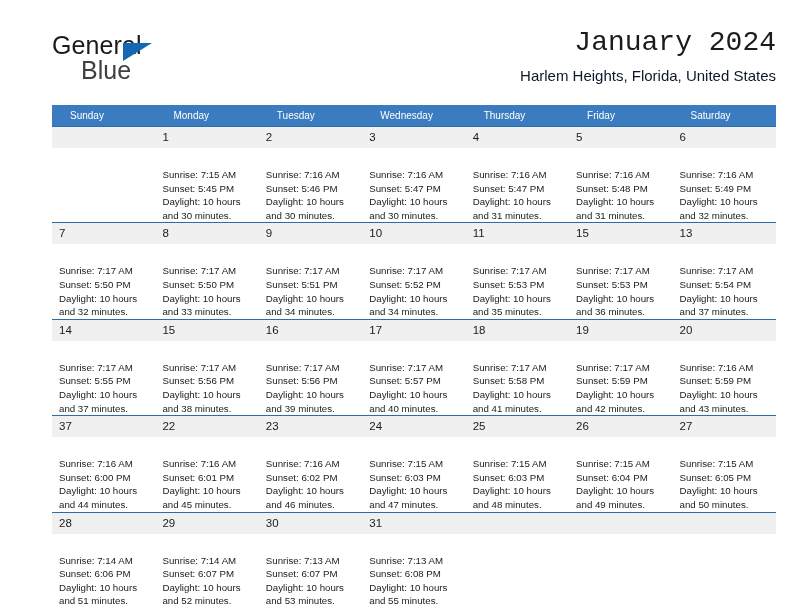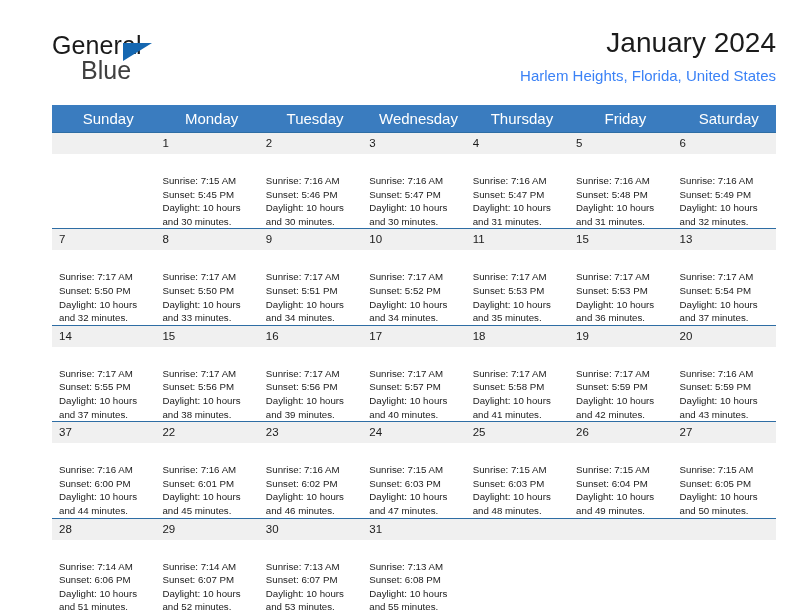--- a/index.html
+++ b/index.html
@@ -68,45 +68,46 @@
     position: absolute;
     right: 0;
     top: 0;
     text-align: right;
   }
   .cal-title {
     font-size: 28px;
     color: #1b1b1b;
     line-height: 34px;
     white-space: nowrap;
+    font-family: Liberation Mono, monospace;
   }
   .cal-subtitle {
     margin-top: 7px;
     font-size: 15px;
-    color: #3b82f6;
+    color: #0f172a;
     line-height: 18px;
     white-space: nowrap;
   }
 
   
   .calendar {
     position: absolute;
     left: 34px;
     top: 105px;
     width: 724px;
     border-collapse: collapse;
     table-layout: fixed;
   }
   .calendar th {
     background: #3a7cbf;
     color: #ffffff;
-    font-size: 15px;
+    font-size: 10px;
     font-weight: normal;
-    text-align: center;
-    padding: 5px 0 5px 9px;
+    text-align: left;
+    padding: 5px 0 5px 18px;
     height: 11px;
     border: none;
   }
   .calendar td {
     vertical-align: top;
     padding: 0;
     border-top: 1px solid #2e6da4;
     background: #ffffff;
     height: 80px;
   }

